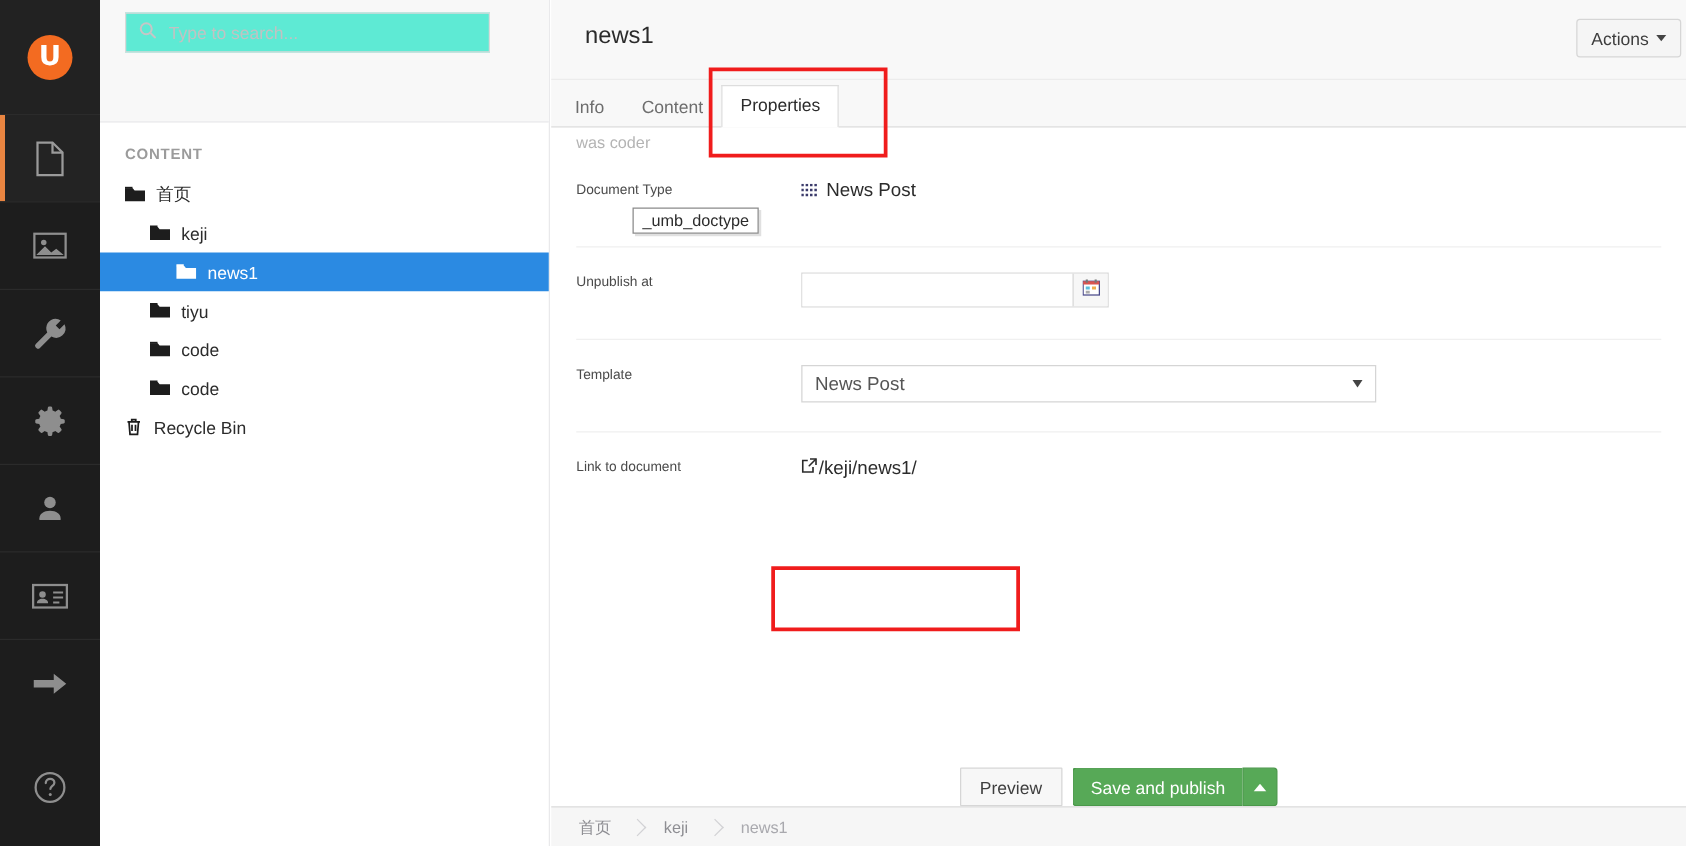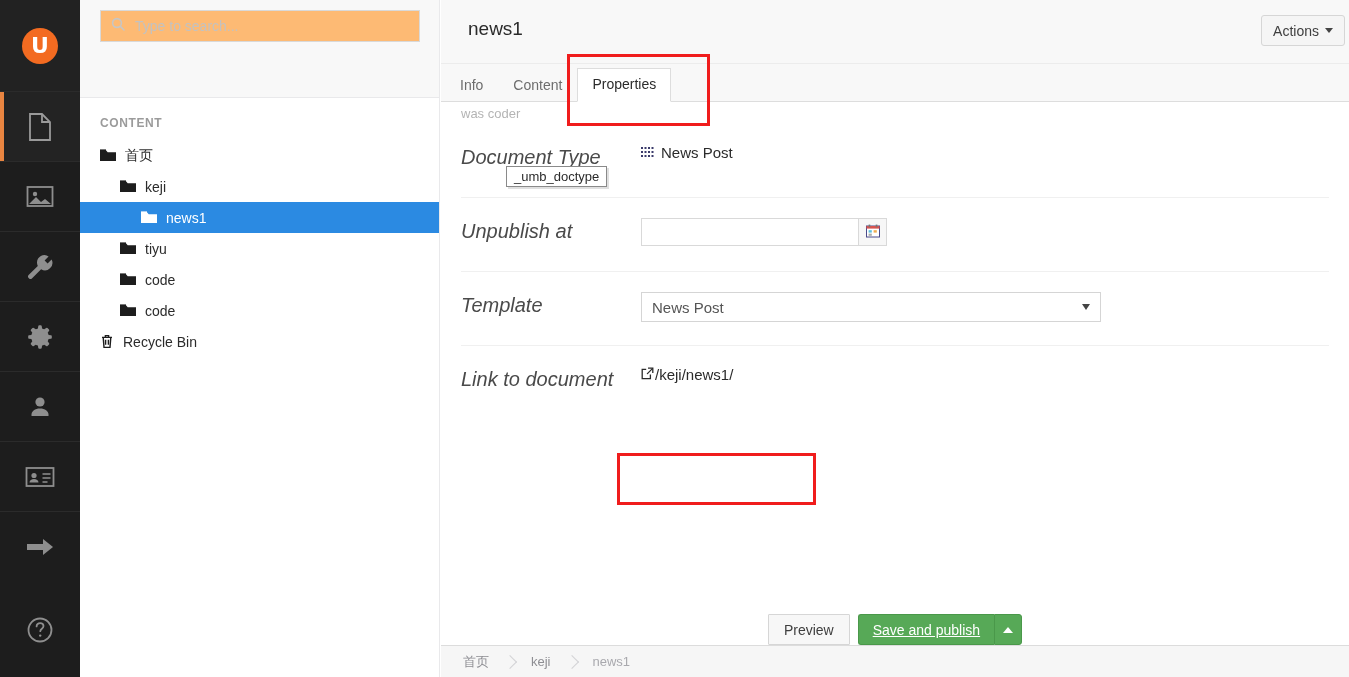--- a/index.html
+++ b/index.html
@@ -54,22 +54,22 @@
     background: #fff;
     border-right: 1px solid #e9e9eb;
   }
   .search-wrap {
     height: 98px; padding: 10px 20px 0 20px;
     background: #f8f8f8;
     border-bottom: 1px solid #e9e9eb;
   }
   .search-box {
     position: relative;
-    height: 32px; width: 320px;
-    border: 1px solid #d9d9d9; background: #fdba74;
+    height: 32px; width: 292px;
+    border: 1px solid #d9d9d9; background: #5eead4;
     display: flex; align-items: center;
   }
   .search-box .sicon {
     margin: 0 8px 0 10px; color: #c6c6c6; flex: none;
   }
   .search-box input {
     border: none; outline: none; background: transparent;
     font-size: 14px; color: #444; width: 100%;
     font-family: "Liberation Sans", sans-serif;
   }
@@ -156,23 +156,22 @@
   .prop-row {
     display: flex; align-items: flex-start;
     min-height: 74px;
     border-bottom: 1px solid #f0f0f0;
     padding-top: 20px;
     position: relative;
   }
   .prop-row:last-child { border-bottom: none; }
   .prop-label {
     width: 180px; flex: none;
-    font-size: 20px; color: #4a4a4a;
+    font-size: 11px; color: #4a4a4a;
     padding-top: 2px;
-    font-style: italic;
   }
   .prop-val { flex: 1; font-size: 15px; color: #2b2b2b; }
 
   .doctype-val { display: flex; align-items: center; gap: 7px; }
   .grid-ico { display: flex; }
 
   .tooltip {
     position: absolute;
     left: 45px; top: 42px;
     background: #fff; border: 1px solid #8a8a8a;
@@ -247,21 +246,20 @@
   }
   .btn-publish-group { display: flex; }
   .btn-publish {
     height: 31px; padding: 0 14px;
     background: #57a957; border: 1px solid #4a984a;
     border-right: none;
     border-radius: 3px 0 0 3px;
     color: #fff; font-size: 14px; cursor: pointer;
     display: flex; align-items: center;
     font-family: "Liberation Sans", sans-serif;
-    text-decoration: underline;
   }
   .btn-publish-caret {
     height: 31px; width: 28px;
     background: #57a957; border: 1px solid #4a984a;
     border-radius: 0 3px 3px 0;
     display: flex; align-items: center; justify-content: center;
     cursor: pointer;
   }
   .caret-up {
     width: 0; height: 0;

